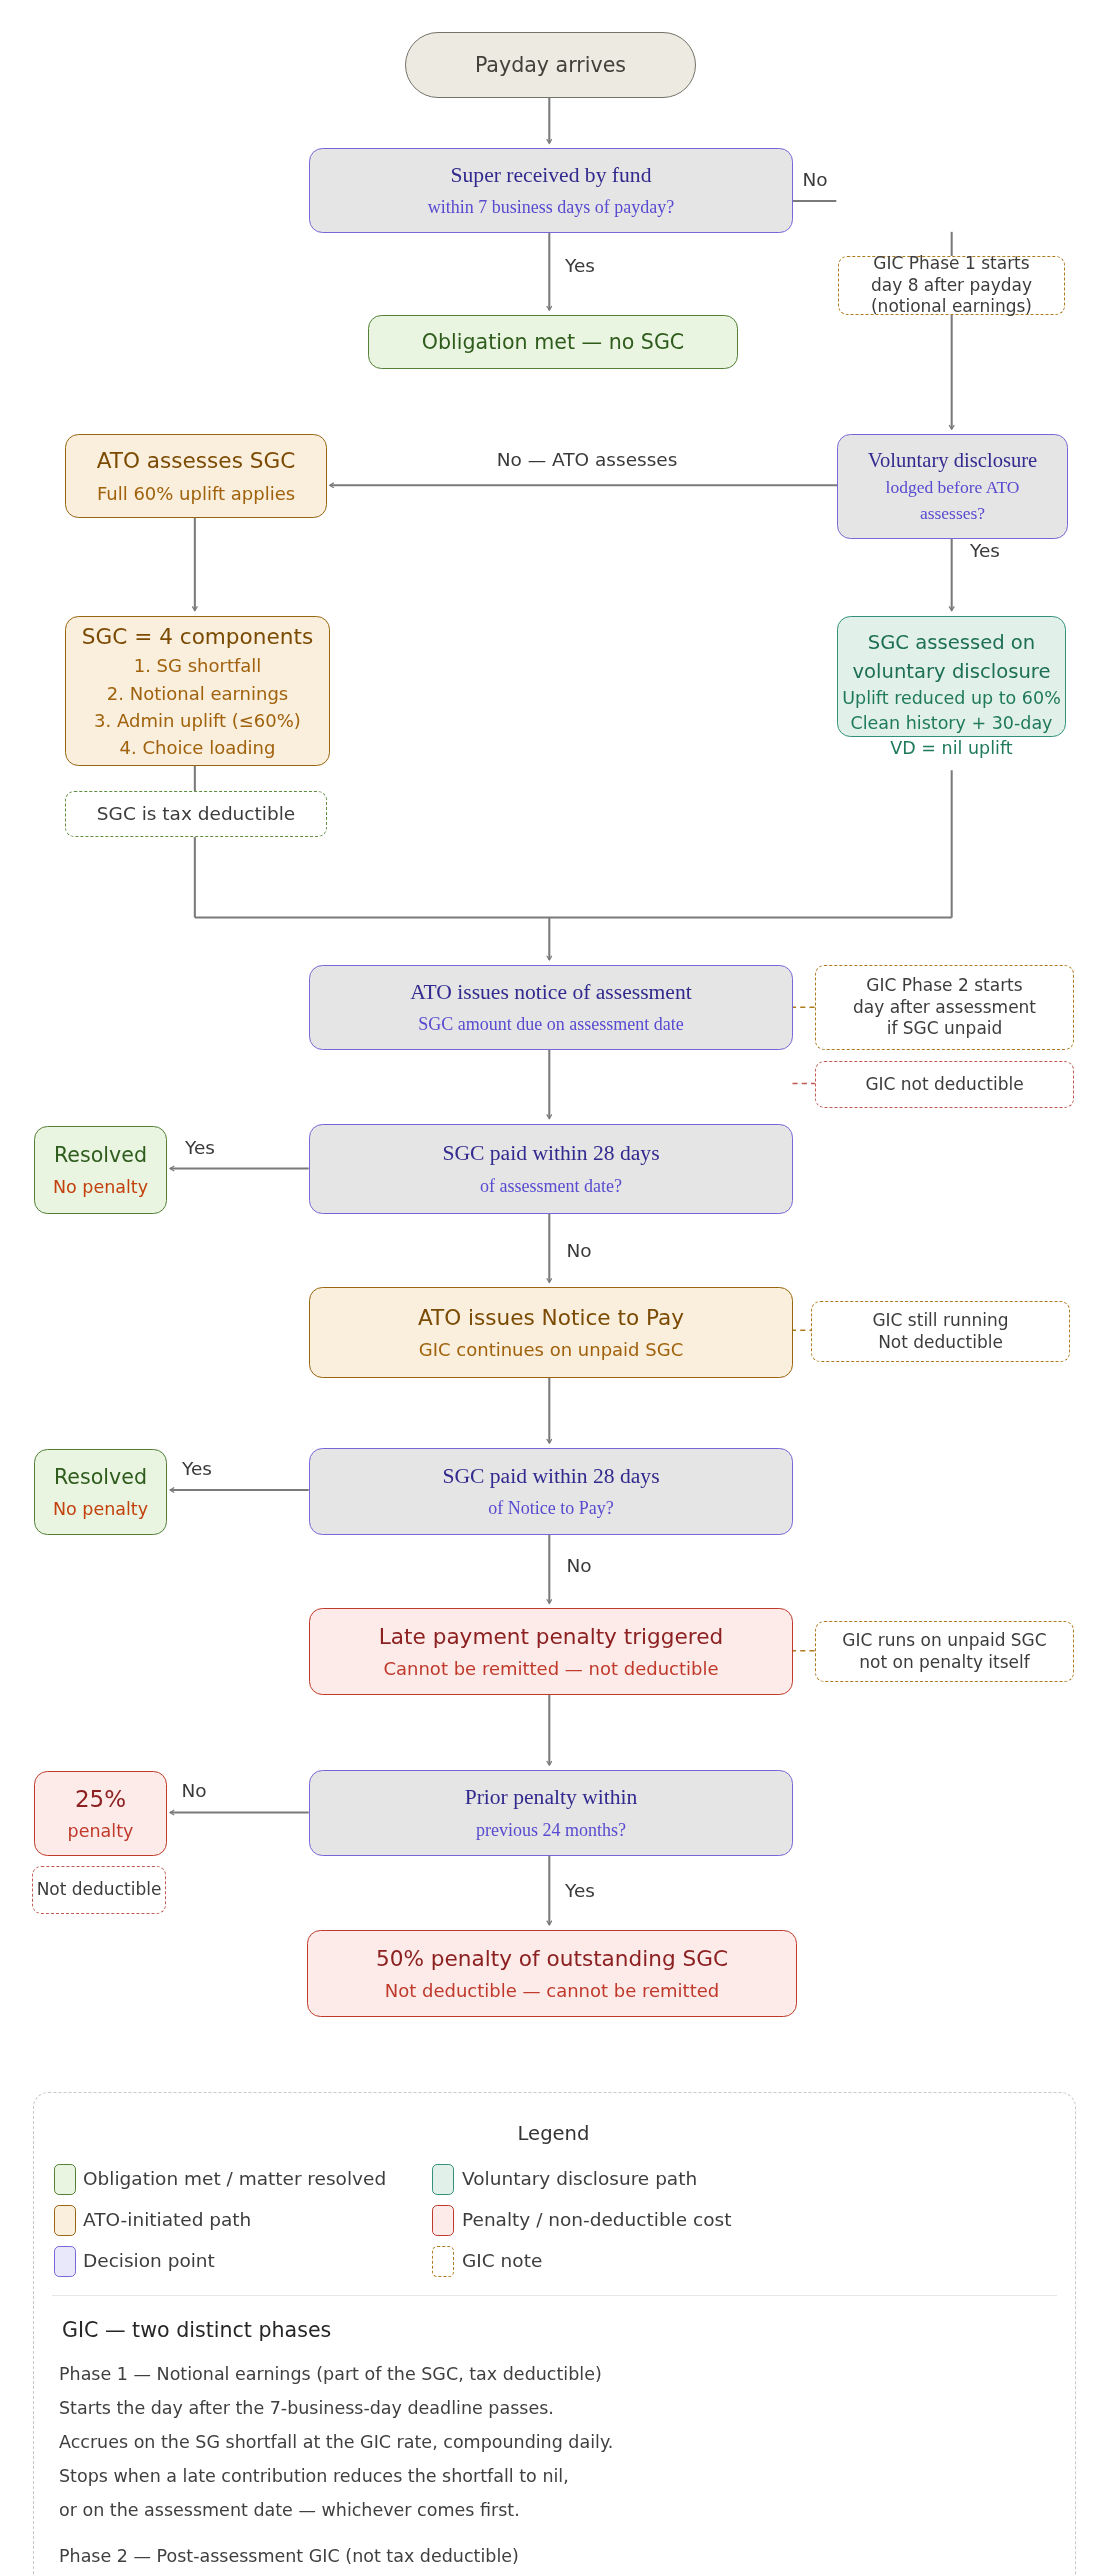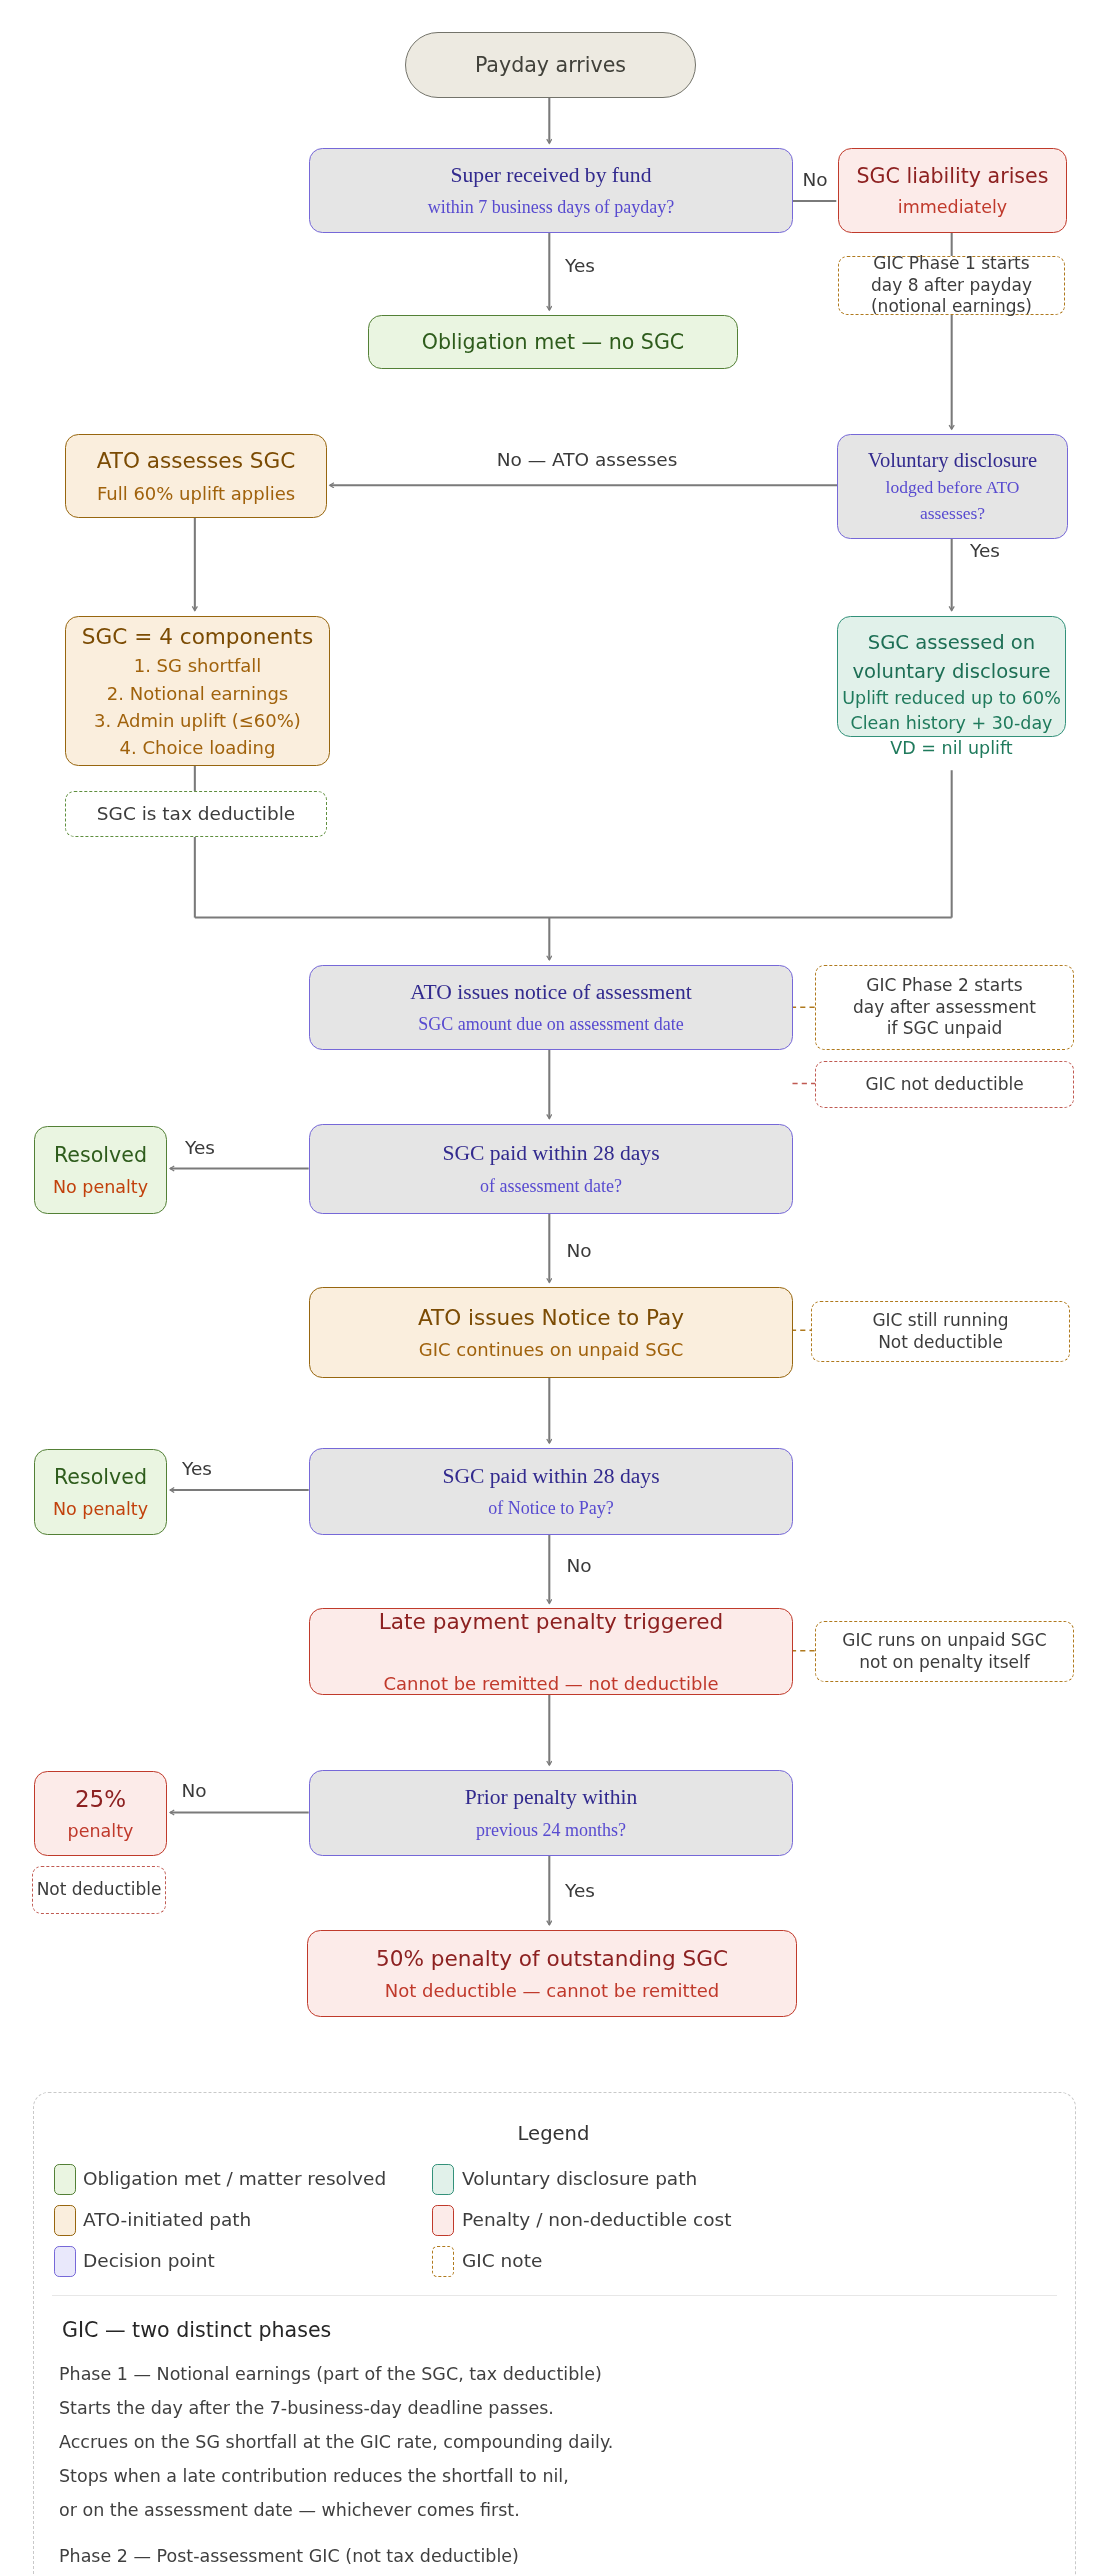--- a/index.html
+++ b/index.html
@@ -80,24 +80,20 @@
 
   <div class="node pill n-beige" style="left:405px;top:32px;width:289px;height:64px;">
     <div class="t">Payday arrives</div>
   </div>
 
   <div class="node n-purple" style="left:309px;top:148px;width:482px;height:83px;">
     <div class="t">Super received by fund</div>
     <div class="s">within 7 business days of payday?</div>
   </div>
 
-  <div class="node n-red" style="left:838px;top:148px;width:227px;height:83px;">
-    <div class="t" style="font-size:20.6px;">SGC liability arises</div>
-    <div class="s" style="font-size:17.5px;">immediately</div>
-  </div>
 
   <div class="note note-orange" style="left:838px;top:256px;width:225px;height:57px;">
     <div>GIC Phase 1 starts</div>
     <div>day 8 after payday</div>
     <div>(notional earnings)</div>
   </div>
 
   <div class="node n-green" style="left:368px;top:315px;width:368px;height:52px;">
     <div class="t">Obligation met — no SGC</div>
   </div>
@@ -171,21 +167,21 @@
   <div class="node n-purple" style="left:309px;top:1448px;width:482px;height:85px;">
     <div class="t">SGC paid within 28 days</div>
     <div class="s">of Notice to Pay?</div>
   </div>
 
   <div class="node n-green" style="left:34px;top:1449px;width:131px;height:84px;">
     <div class="t">Resolved</div>
     <div class="s">No penalty</div>
   </div>
 
-  <div class="node n-red" style="left:309px;top:1608px;width:482px;height:85px;justify-content:space-between;">
+  <div class="node n-red" style="left:309px;top:1608px;width:482px;height:85px;">
     <div class="t">Late payment penalty triggered</div>
     <div class="s">Cannot be remitted — not deductible</div>
   </div>
 
   <div class="note note-orange" style="left:815px;top:1621px;width:257px;height:59px;">
     <div>GIC runs on unpaid SGC</div>
     <div>not on penalty itself</div>
   </div>
 
   <div class="node n-purple" style="left:309px;top:1770px;width:482px;height:84px;">

